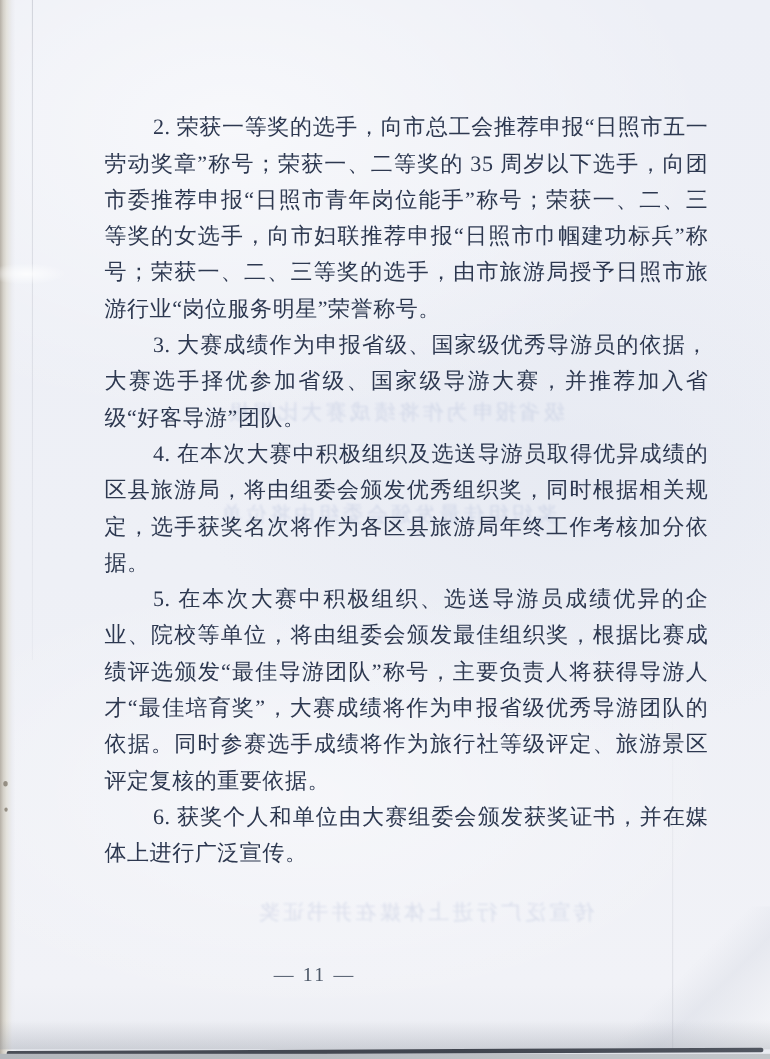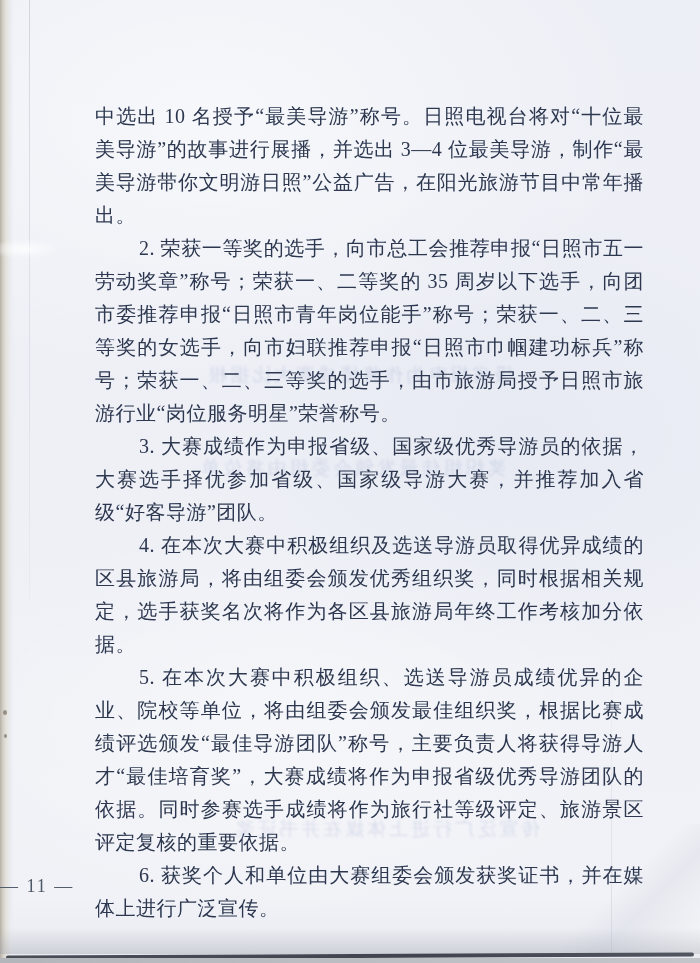--- a/index.html
+++ b/index.html
@@ -57,20 +57,21 @@
     position:absolute;left:95px;top:100px;width:549px;
     font-size:20px;line-height:33px;
     color:#2d3850;
     letter-spacing:0.5px;
     text-align:justify;
   }
   .para{margin:0;}
   .para.indent{text-indent:2.2em;}
   .page-number{
     position:absolute;left:0;top:876px;width:572px;
+    text-align:center;
     font-size:18px;letter-spacing:2px;
     color:#4d5868;
   }
   
   .bleed{
     position:absolute;
     font-size:19px;letter-spacing:3px;
     color:rgba(86,108,170,0.55);
     opacity:0.28;
     filter:blur(1.1px);
@@ -91,21 +92,20 @@
   <div class="left-crease"></div>
   <div class="tl-crease"></div>
   <div class="staple-dot" style="left:3px;top:710px;width:4px;height:5px;"></div>
   <div class="staple-dot" style="left:4px;top:734px;width:3px;height:4px;"></div>
 
   <span class="bleed bleed1">级省报申为作将绩成赛大比据根</span>
   <span class="bleed bleed2">奖织组佳最发颁会委组由将位单</span>
   <span class="bleed bleed3">传宣泛广行进上体媒在并书证奖</span>
 
   <div class="text-block">
-    <p class="para">中选出 10 名授予“最美导游”称号。日照电视台将对“十位最美导游”的故事进行展播，并选出 3—4 位最美导游，制作“最美导游带你文明游日照”公益广告，在阳光旅游节目中常年播出。</p>
     <p class="para indent">2. 荣获一等奖的选手，向市总工会推荐申报“日照市五一劳动奖章”称号；荣获一、二等奖的 35 周岁以下选手，向团市委推荐申报“日照市青年岗位能手”称号；荣获一、二、三等奖的女选手，向市妇联推荐申报“日照市巾帼建功标兵”称号；荣获一、二、三等奖的选手，由市旅游局授予日照市旅游行业“岗位服务明星”荣誉称号。</p>
     <p class="para indent">3. 大赛成绩作为申报省级、国家级优秀导游员的依据，大赛选手择优参加省级、国家级导游大赛，并推荐加入省级“好客导游”团队。</p>
     <p class="para indent">4. 在本次大赛中积极组织及选送导游员取得优异成绩的区县旅游局，将由组委会颁发优秀组织奖，同时根据相关规定，选手获奖名次将作为各区县旅游局年终工作考核加分依据。</p>
     <p class="para indent">5. 在本次大赛中积极组织、选送导游员成绩优异的企业、院校等单位，将由组委会颁发最佳组织奖，根据比赛成绩评选颁发“最佳导游团队”称号，主要负责人将获得导游人才“最佳培育奖”，大赛成绩将作为申报省级优秀导游团队的依据。同时参赛选手成绩将作为旅行社等级评定、旅游景区评定复核的重要依据。</p>
     <p class="para indent">6. 获奖个人和单位由大赛组委会颁发获奖证书，并在媒体上进行广泛宣传。</p>
   </div>
 
   <div class="page-number">— 11 —</div>
 
   <div class="right-crease"></div>

